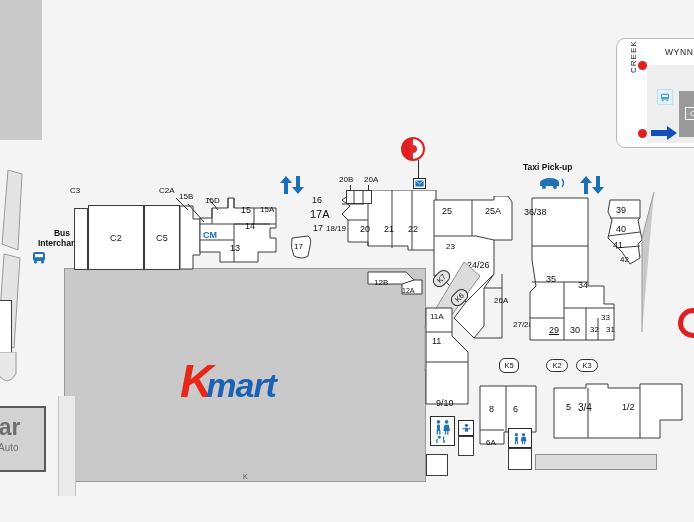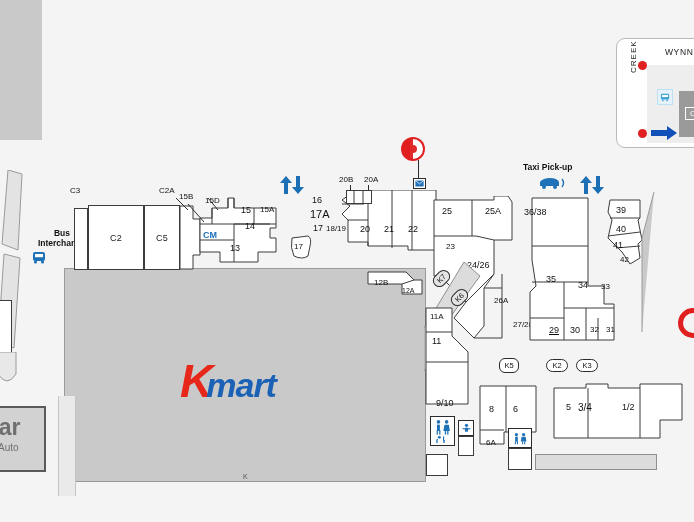--- a/index.html
+++ b/index.html
@@ -345,21 +345,21 @@
     <line x1="4" y1="86" x2="60" y2="86" stroke="#3c3c3c" stroke-width="1"></line>
     <line x1="36" y1="86" x2="36" y2="144" stroke="#3c3c3c" stroke-width="1"></line>
     <line x1="36" y1="112" x2="86" y2="112" stroke="#3c3c3c" stroke-width="1"></line>
     <line x1="58" y1="112" x2="58" y2="144" stroke="#3c3c3c" stroke-width="1"></line>
     <line x1="70" y1="122" x2="70" y2="144" stroke="#3c3c3c" stroke-width="1"></line>
     <line x1="2" y1="122" x2="36" y2="122" stroke="#3c3c3c" stroke-width="1"></line>
   </svg>
   <div class="lbl" style="left:524px;top:207px;font-size:9px;">36/38</div>
   <div class="lbl" style="left:546px;top:250px;font-size:9px;margin-top:24px;">35</div>
   <div class="lbl" style="left:578px;top:280px;font-size:9px;">34</div>
-  <div class="lbl" style="left:601px;top:282px;font-size:8px;">33</div>
+  <div class="lbl" style="left:601px;top:313px;font-size:8px;">33</div>
   <div class="lbl" style="left:549px;top:325px;font-size:9px;text-decoration:underline;">29</div>
   <div class="lbl" style="left:570px;top:325px;font-size:9px;">30</div>
   <div class="lbl" style="left:590px;top:325px;font-size:8px;">32</div>
   <div class="lbl" style="left:606px;top:325px;font-size:8px;">31</div>
 
   <svg class="abs" style="left:606px;top:198px;width:46px;height:76px;">
     <path d="M4,2 L34,2 L34,20 L32,22 L36,42 L32,46 L34,60 L24,66 L16,54 L2,40 L6,22 L2,14 Z" fill="#ffffff" stroke="#3c3c3c" stroke-width="1"></path>
     <line x1="4" y1="20" x2="34" y2="20" stroke="#3c3c3c" stroke-width="1"></line>
     <line x1="2" y1="38" x2="34" y2="34" stroke="#3c3c3c" stroke-width="1"></line>
     <line x1="10" y1="50" x2="34" y2="48" stroke="#3c3c3c" stroke-width="1"></line>

